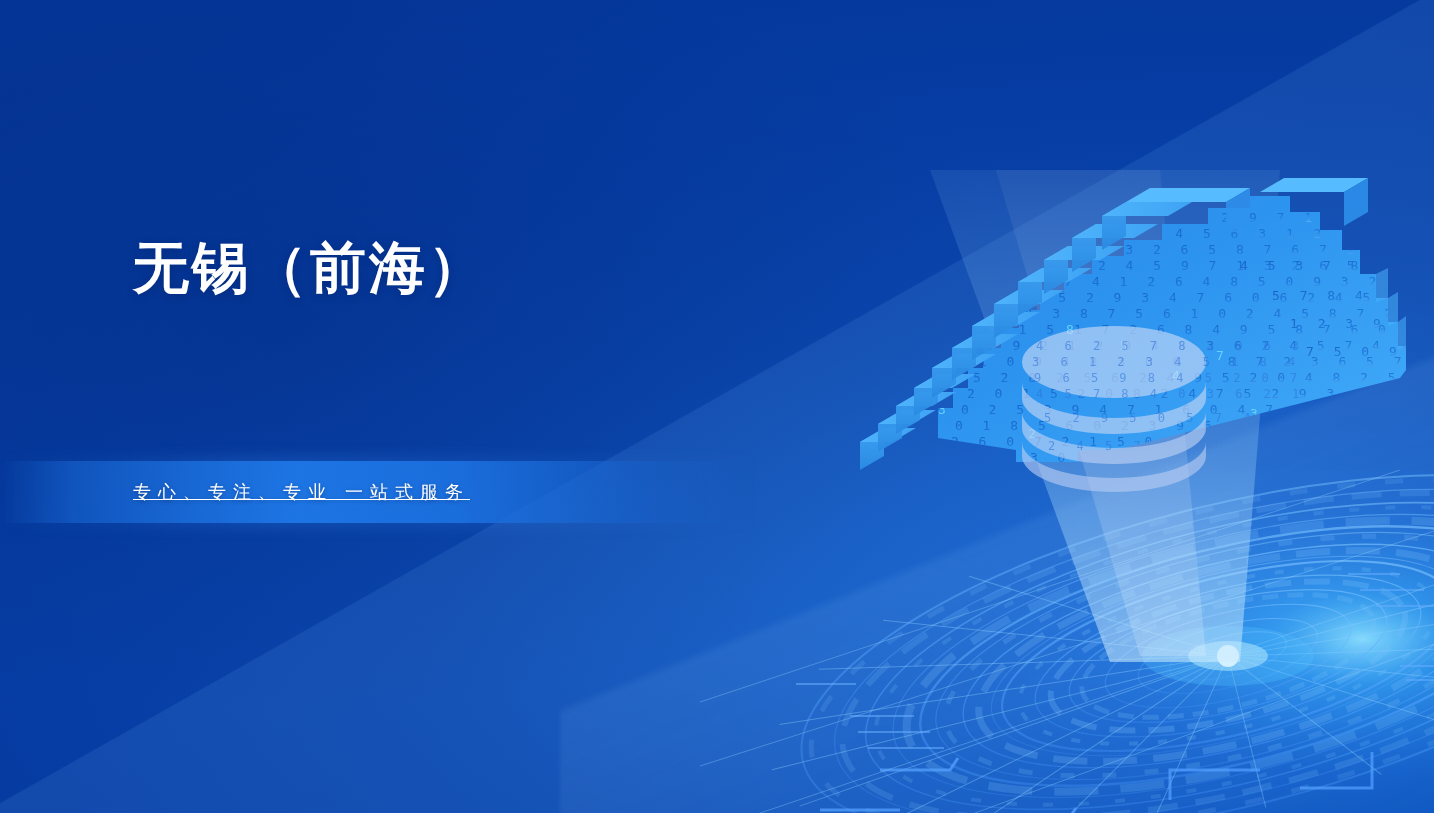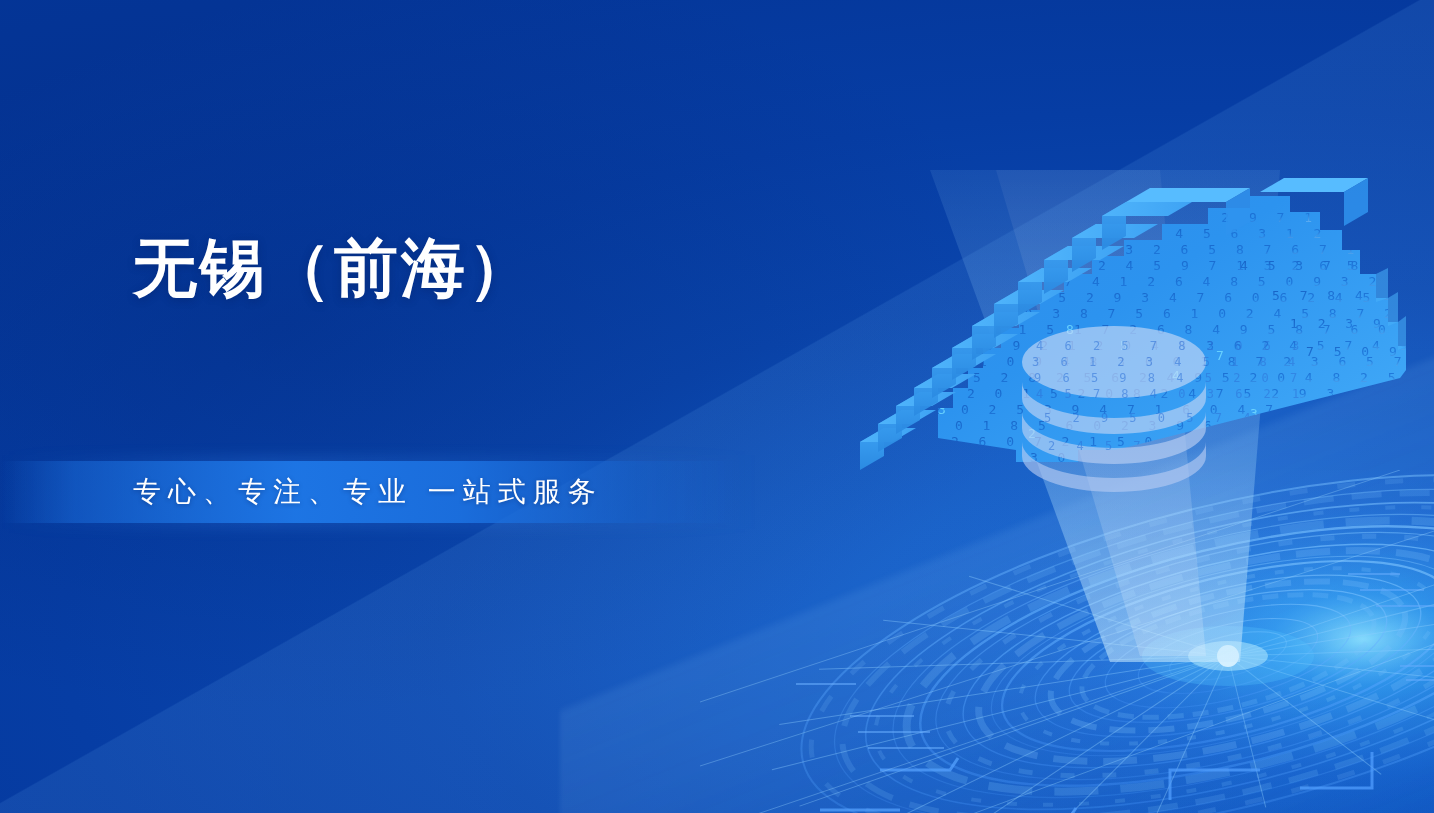--- a/index.html
+++ b/index.html
@@ -70,39 +70,40 @@
   .sub-band-glow{
     position:absolute; left:0; top:455px; width:760px; height:74px;
     background:linear-gradient(90deg, rgba(60,150,255,0) 0%, rgba(60,150,255,.18) 35%, rgba(60,150,255,.12) 60%, rgba(60,150,255,0) 100%);
     filter:blur(6px);
   }
 
   
   .headline{
     position:absolute; left:133px; top:221px;
     color:#ffffff;
-    font-size:64px;
+    font-size:56px;
     line-height:94px;
     font-weight:bold;
     letter-spacing:3px;
     white-space:nowrap;
     text-shadow:0 2px 8px rgba(0,24,80,.30);
   }
   .headline .ln{display:block;}
   .headline .ln2{letter-spacing:1px;}
 
   .subtitle{
     position:absolute; left:133px; top:470px;
     width:520px;
     color:#ffffff;
-    font-size:28px;
+    font-size:18px;
     line-height:44px;
     letter-spacing:7px;
     white-space:nowrap;
     text-shadow:0 1px 4px rgba(0,20,70,.35);
+    text-decoration:underline;
   }
 
   
   svg{display:block;overflow:visible;}
 </style>
 </head>
 <body>
 
 <div id="banner">
 

